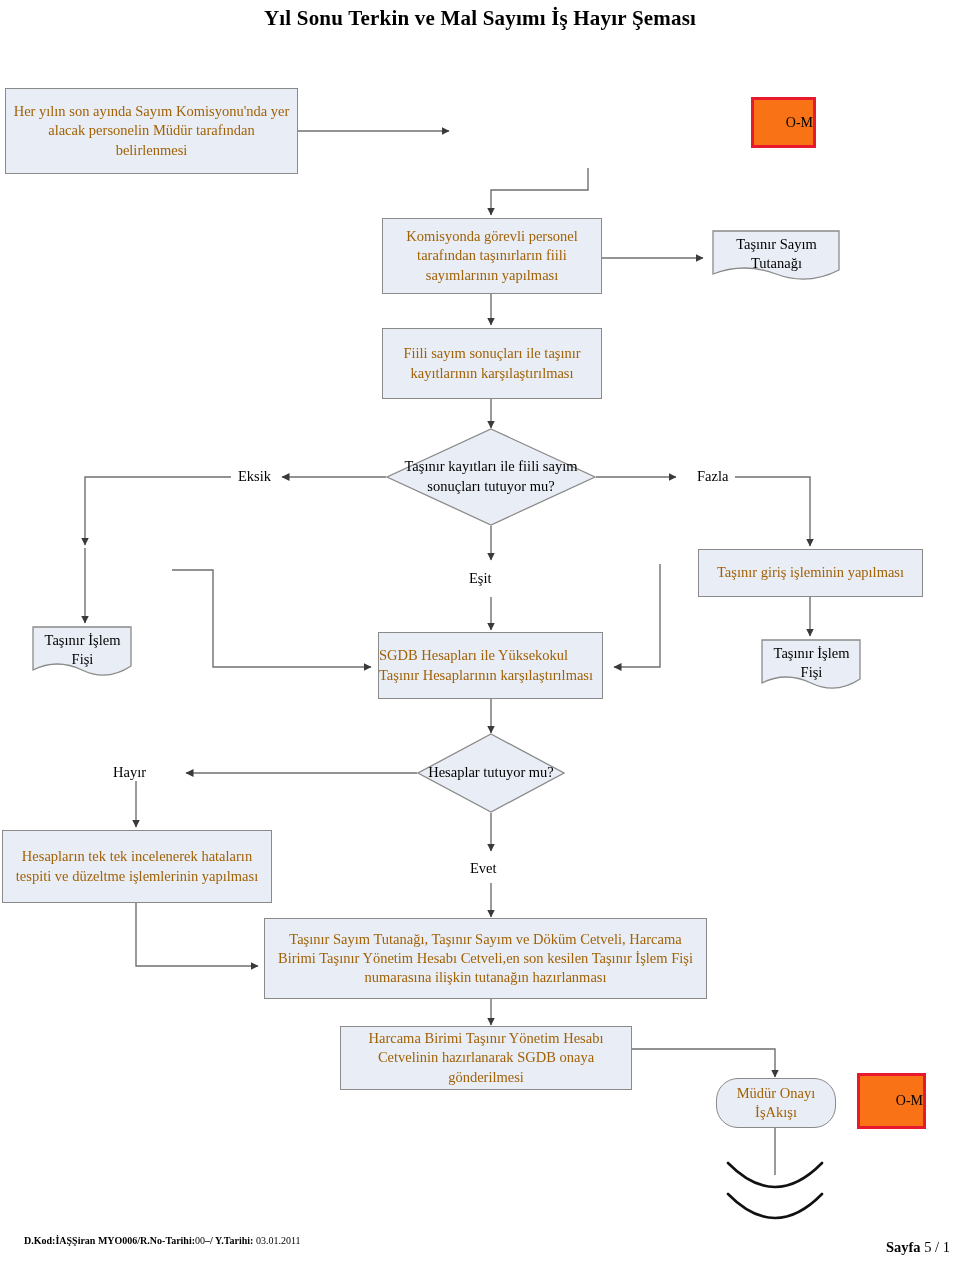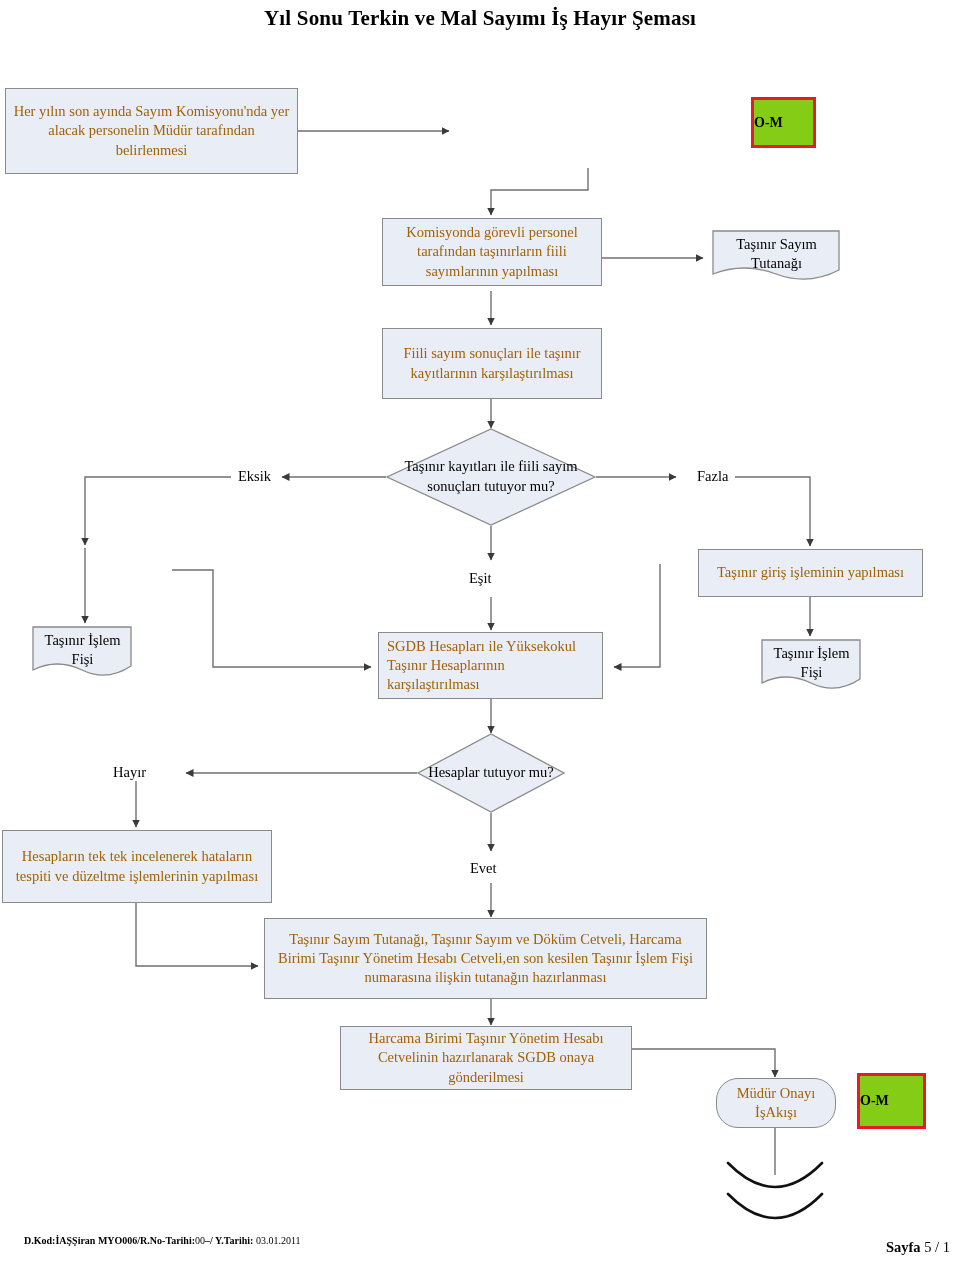--- a/index.html
+++ b/index.html
@@ -44,34 +44,34 @@
     justify-content: center;
     text-align: center;
     font-size: 14.5px;
     line-height: 1.32;
     padding: 2px 6px;
     color: #a16207;
   }
   .node.leftalign {
     justify-content: flex-start;
     text-align: left;
-    padding-left: 8px;
+    padding-left: 0;
   }
 
   
   .om-box {
     position: absolute;
     box-sizing: border-box;
-    background: #84cc16;
+    background: #f97316;
     border: 3px solid #e8192c;
     display: flex;
     align-items: center;
-    justify-content: flex-start;
+    justify-content: flex-end;
     font-size: 14px;
-    font-weight: bold;
+    font-weight: normal;
     font-family: "Liberation Serif", "DejaVu Serif", serif;
   }
 
   
   .terminator {
     border-radius: 22px;
   }
 
   
   .doc {
@@ -215,21 +215,21 @@
 
   <div class="node" style="left:5px; top:88px; width:293px; height:86px;">
     <span>Her yılın son ayında Sayım Komisyonu'nda yer alacak personelin Müdür tarafından belirlenmesi</span>
   </div>
 
 
   <div class="om-box" style="left:751px; top:97px; width:65px; height:51px;">
     <span>O-M</span>
   </div>
 
-  <div class="node" style="left:382px; top:218px; width:220px; height:68px;">
+  <div class="node" style="left:382px; top:218px; width:220px; height:76px;">
     <span>Komisyonda görevli personel tarafından taşınırların fiili sayımlarının yapılması</span>
   </div>
 
   <div class="doc" style="left:712px; top:230px; width:128px; height:52px;">
     <svg width="128" height="52" viewBox="0 0 128 52" xmlns="http://www.w3.org/2000/svg">
       <path d="M1,1 H127 V40 Q96,56 64,44 Q32,32 1,44 Z" fill="#e9edf5" stroke="#8a8a8a" stroke-width="1.3"></path>
     </svg>
     <div class="doc-label">Taşınır Sayım Tutanağı</div>
   </div>
 

